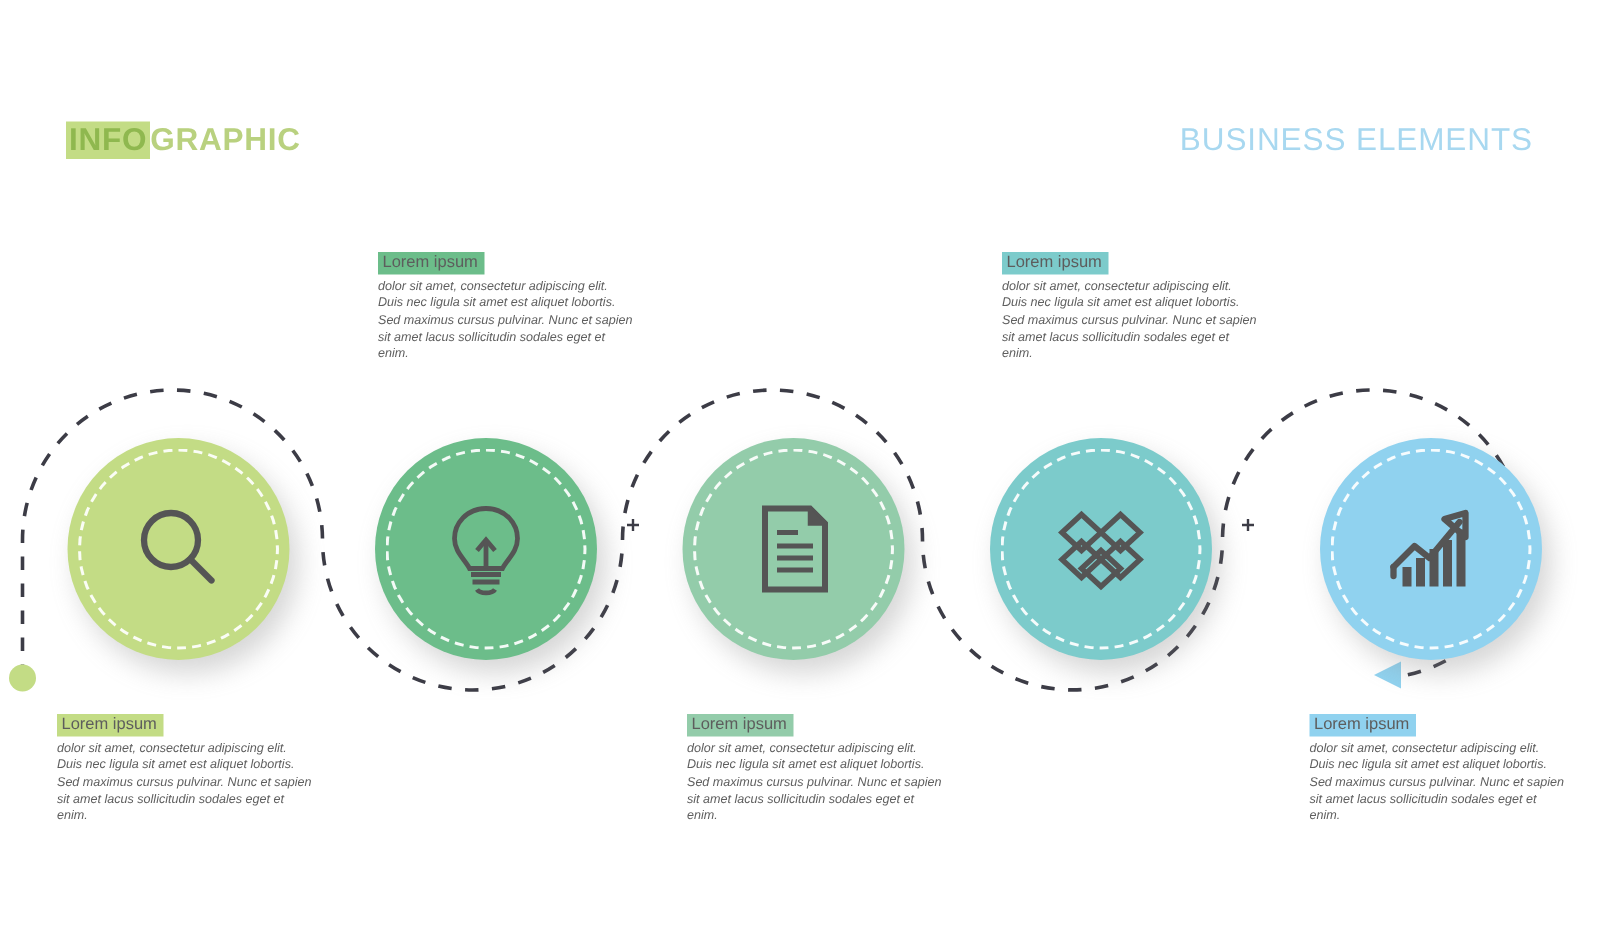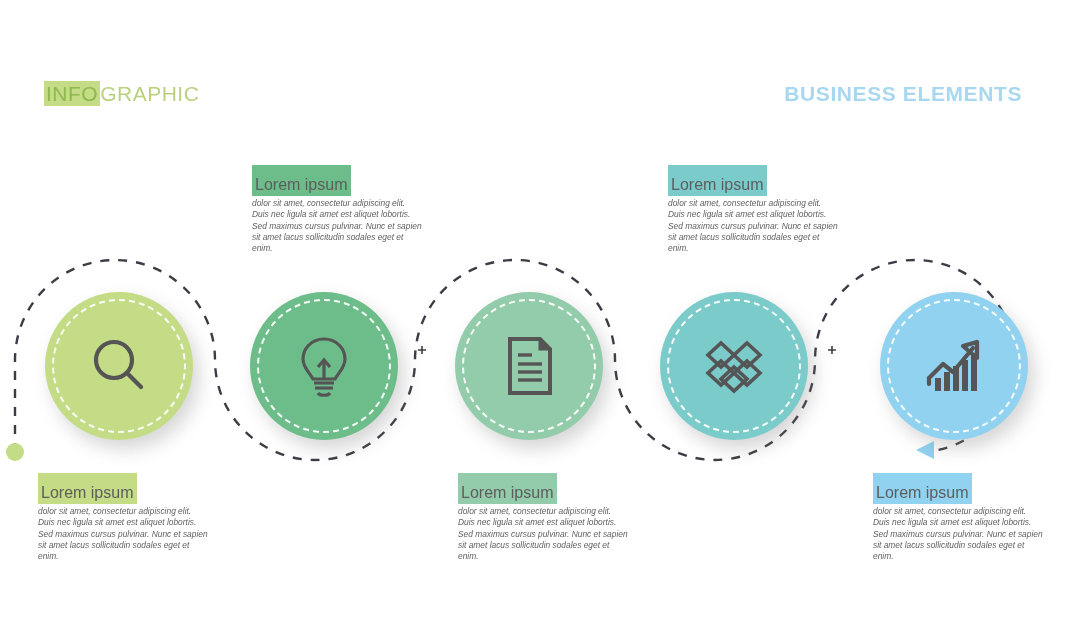--- a/index.html
+++ b/index.html
@@ -17,39 +17,39 @@
     background: #ffffff;
     overflow: hidden;
   }
 
   
   .header-left {
     position: absolute;
     left: 44px;
     top: 82px;
     font-size: 21px;
-    font-weight: normal;
+    font-weight: bold;
     letter-spacing: 0.5px;
     white-space: nowrap;
   }
   .header-left .hl-mark {
     background: #c3dc85;
     color: #8fb84f;
     padding: 1px 2px;
   }
   .header-left .hl-rest {
     color: #b9d17f;
     padding: 1px 0;
   }
   .header-right {
     position: absolute;
     right: 58px;
     top: 82px;
     font-size: 21px;
-    font-weight: bold;
+    font-weight: normal;
     letter-spacing: 0.6px;
     color: #a8d8f0;
     white-space: nowrap;
   }
 
   
   #path-layer {
     position: absolute;
     left: 0;
     top: 0;
@@ -86,23 +86,23 @@
     display: block;
   }
 
   
   .block {
     position: absolute;
     width: 170px;
   }
   .block .bt {
     display: inline-block;
-    font-size: 16px;
+    font-size: 11px;
     color: #5d5d5d;
-    padding: 11px 4px 2px 3px;
+    padding: 1px 4px 2px 3px;
     margin-bottom: 2px;
   }
   .block .bb {
     font-size: 8.4px;
     line-height: 11.3px;
     color: #5f5f5f;
     margin: 0;
     font-style: italic;
   }
 </style>

